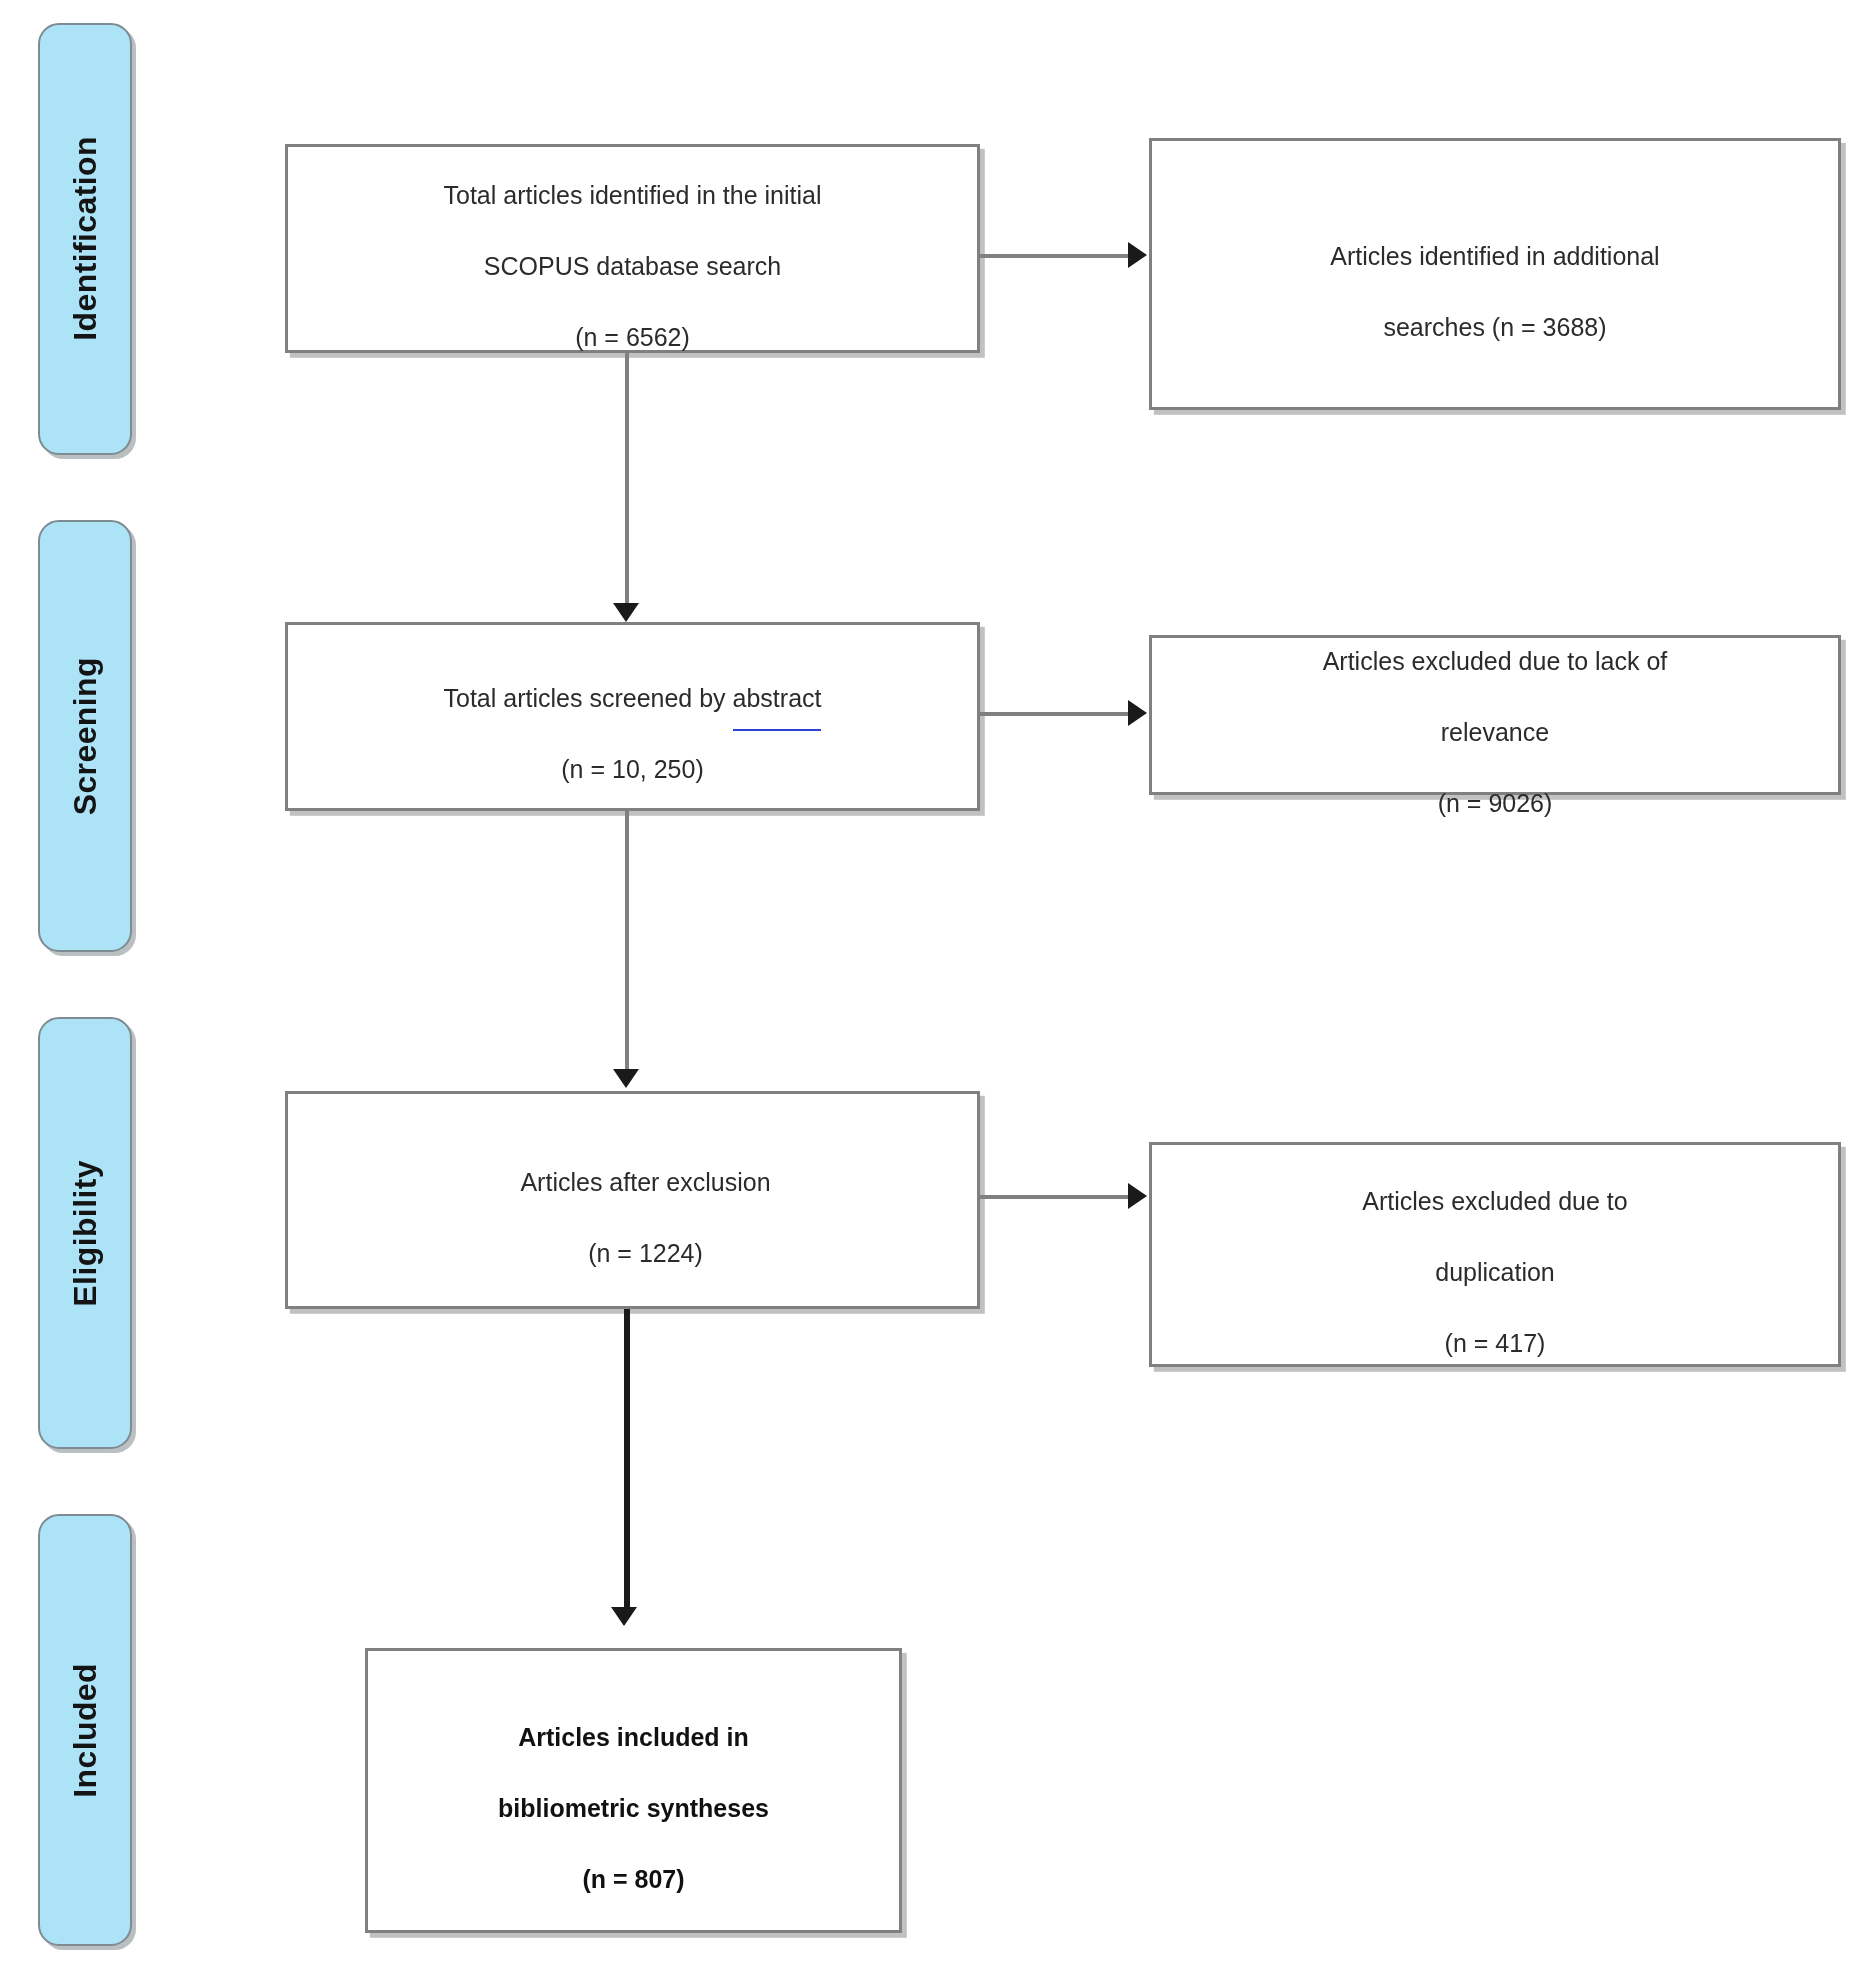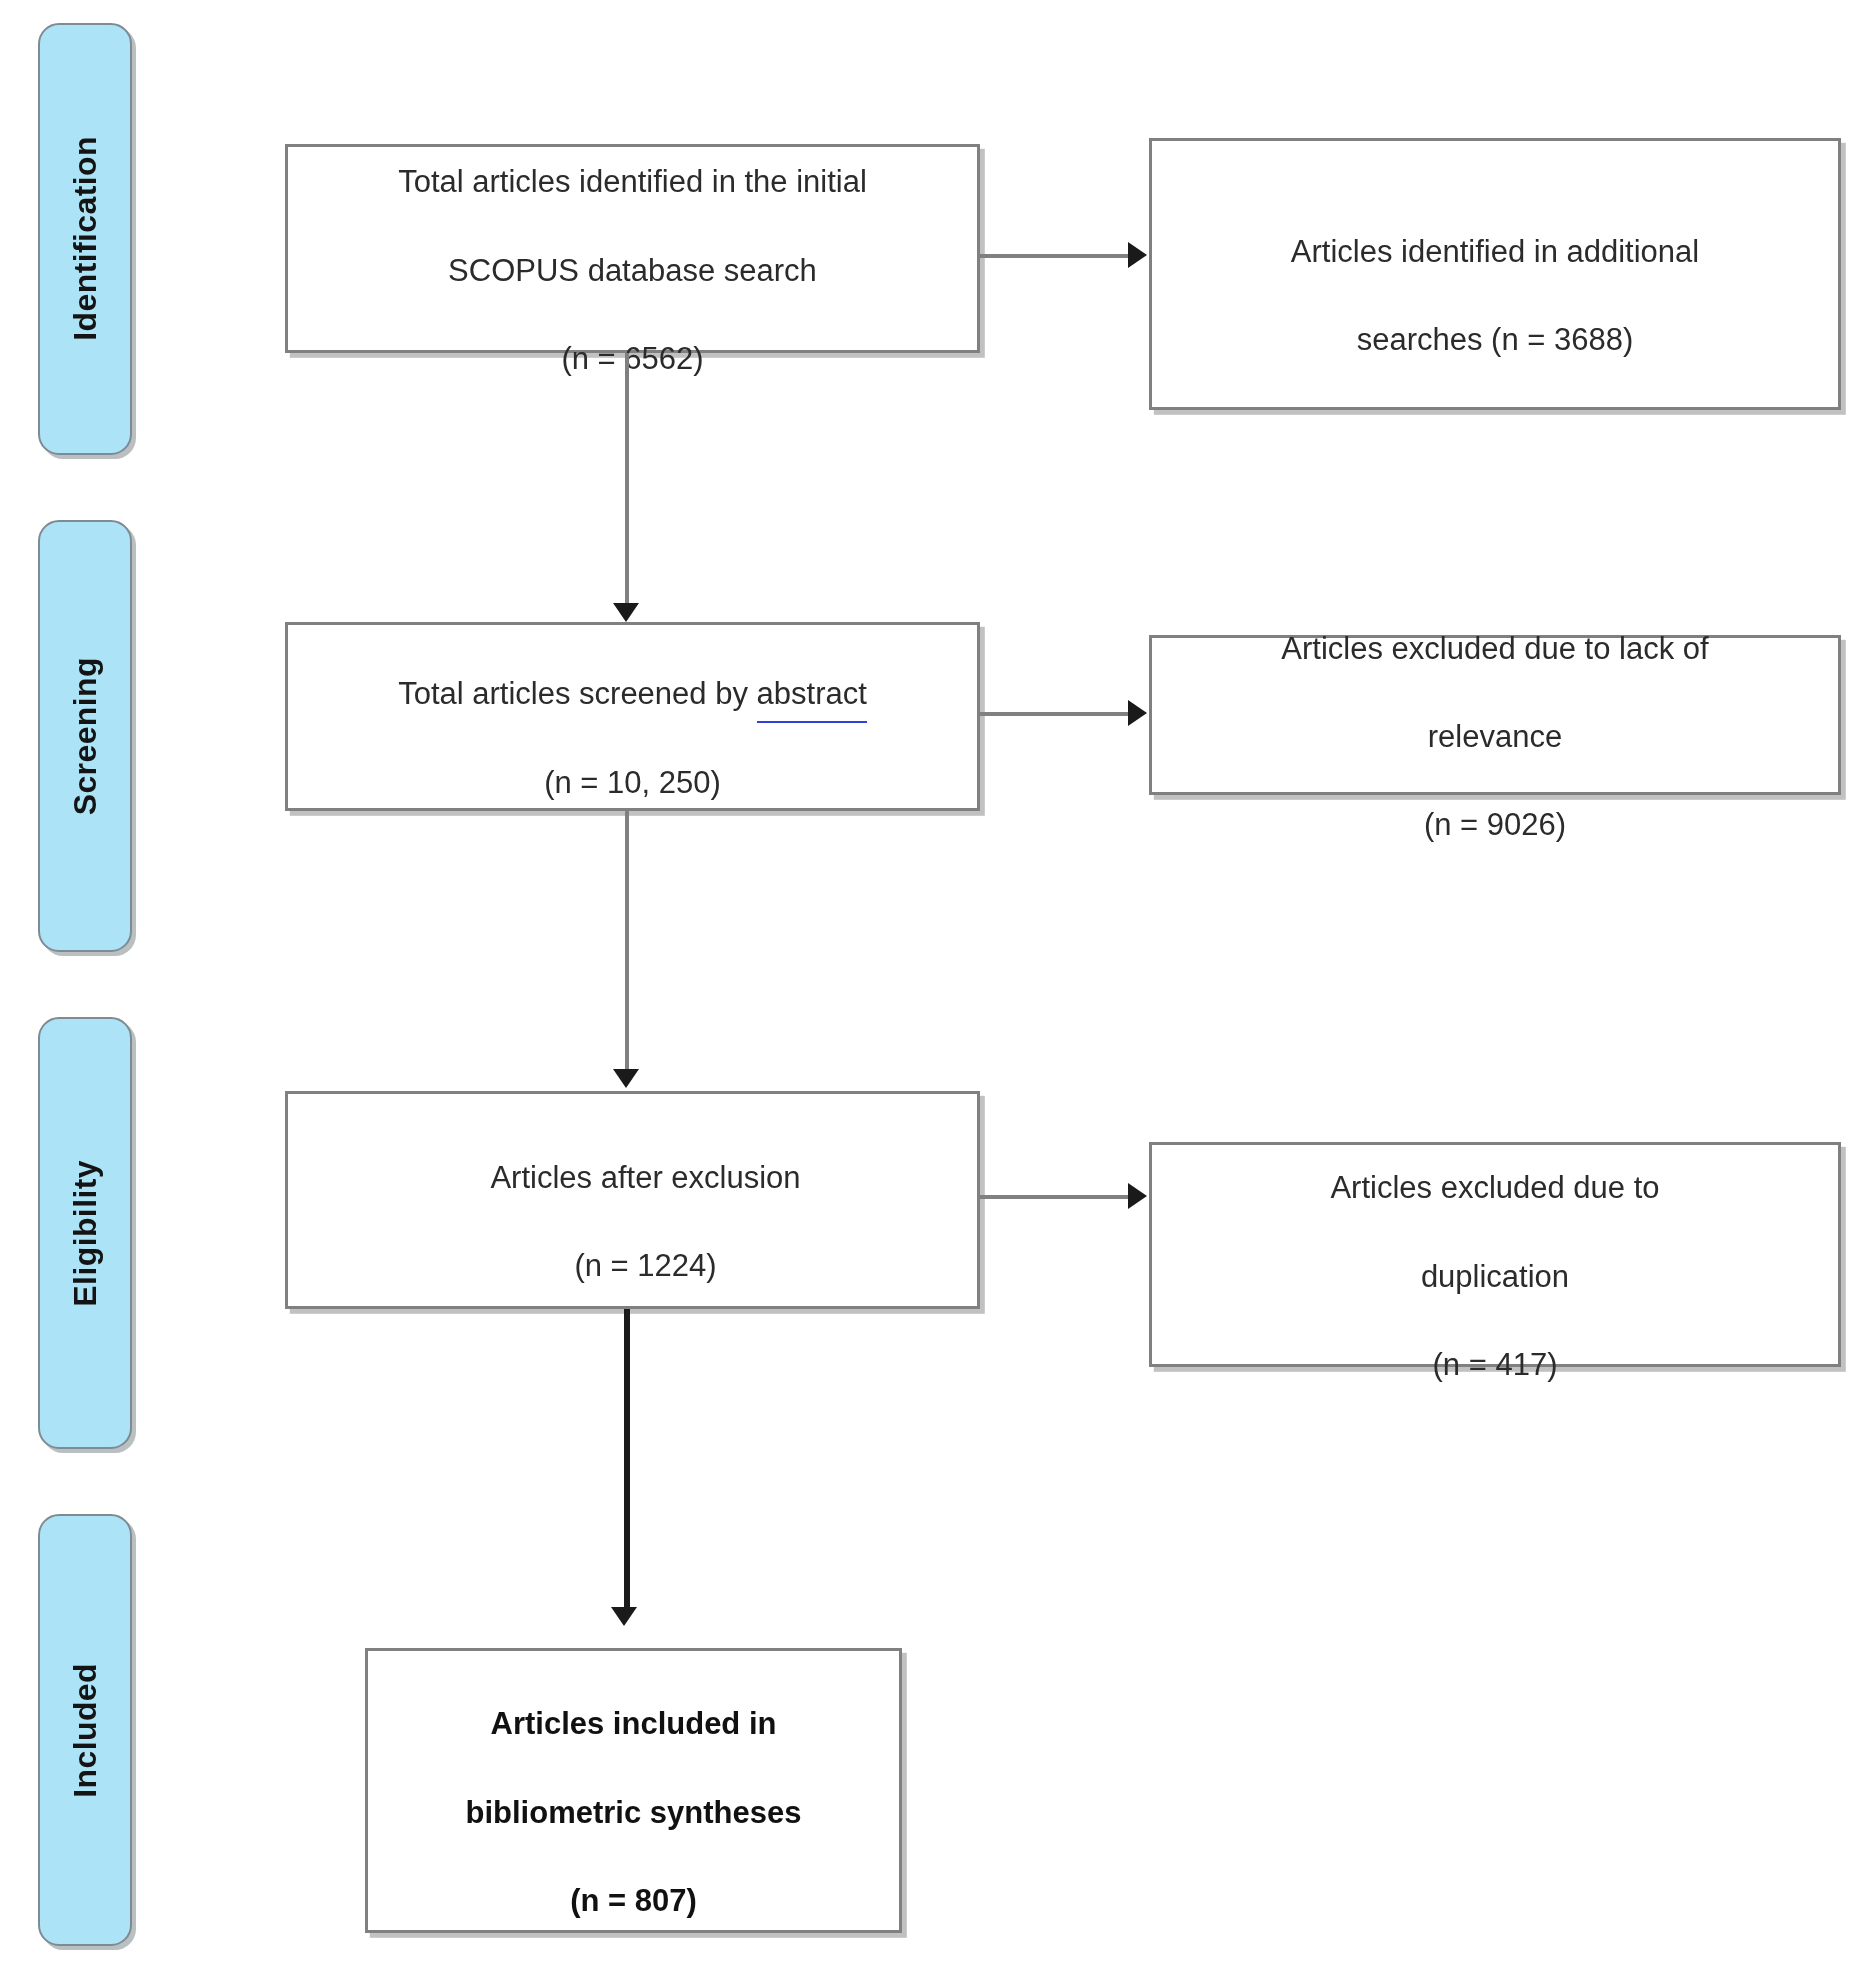--- a/index.html
+++ b/index.html
@@ -56,33 +56,33 @@
     border: 3.2px solid #808080;
     box-shadow: 4.8px 4.8px 0 0 rgba(160,160,160,0.65);
     box-sizing: border-box;
     display: flex;
     align-items: center;
     justify-content: center;
     padding: 8px 21px;
   }
   .flow-box-text {
     text-align: center;
-    font-size: 31px;
+    font-size: 25px;
     line-height: 1.42;
     color: #2b2b2b;
     font-family: "Liberation Sans", sans-serif;
     white-space: pre-line;
   }
   .flow-box-text.bold {
     font-weight: bold;
     color: #111111;
   }
   .flow-box-text .spellcheck {
     border-bottom: 2.4px solid #2b41d8;
-    padding-bottom: 10px;
+    padding-bottom: 17px;
   }
 
   #box-identified-scopus { left: 285px;  top: 144px;  width: 695px; height: 209px; }
   #box-identified-extra  { left: 1149px; top: 138px;  width: 692px; height: 272px; }
   #box-screened-abstract { left: 285px;  top: 622px;  width: 695px; height: 189px; }
   #box-excluded-relevance{ left: 1149px; top: 635px;  width: 692px; height: 160px; }
   #box-after-exclusion   { left: 285px;  top: 1091px; width: 695px; height: 218px; padding-left: 47px; }
   #box-excluded-duplicate{ left: 1149px; top: 1142px; width: 692px; height: 225px; }
   #box-included-final    { left: 365px;  top: 1628px; width: 537px; height: 285px; margin-top: 20px; }
 

